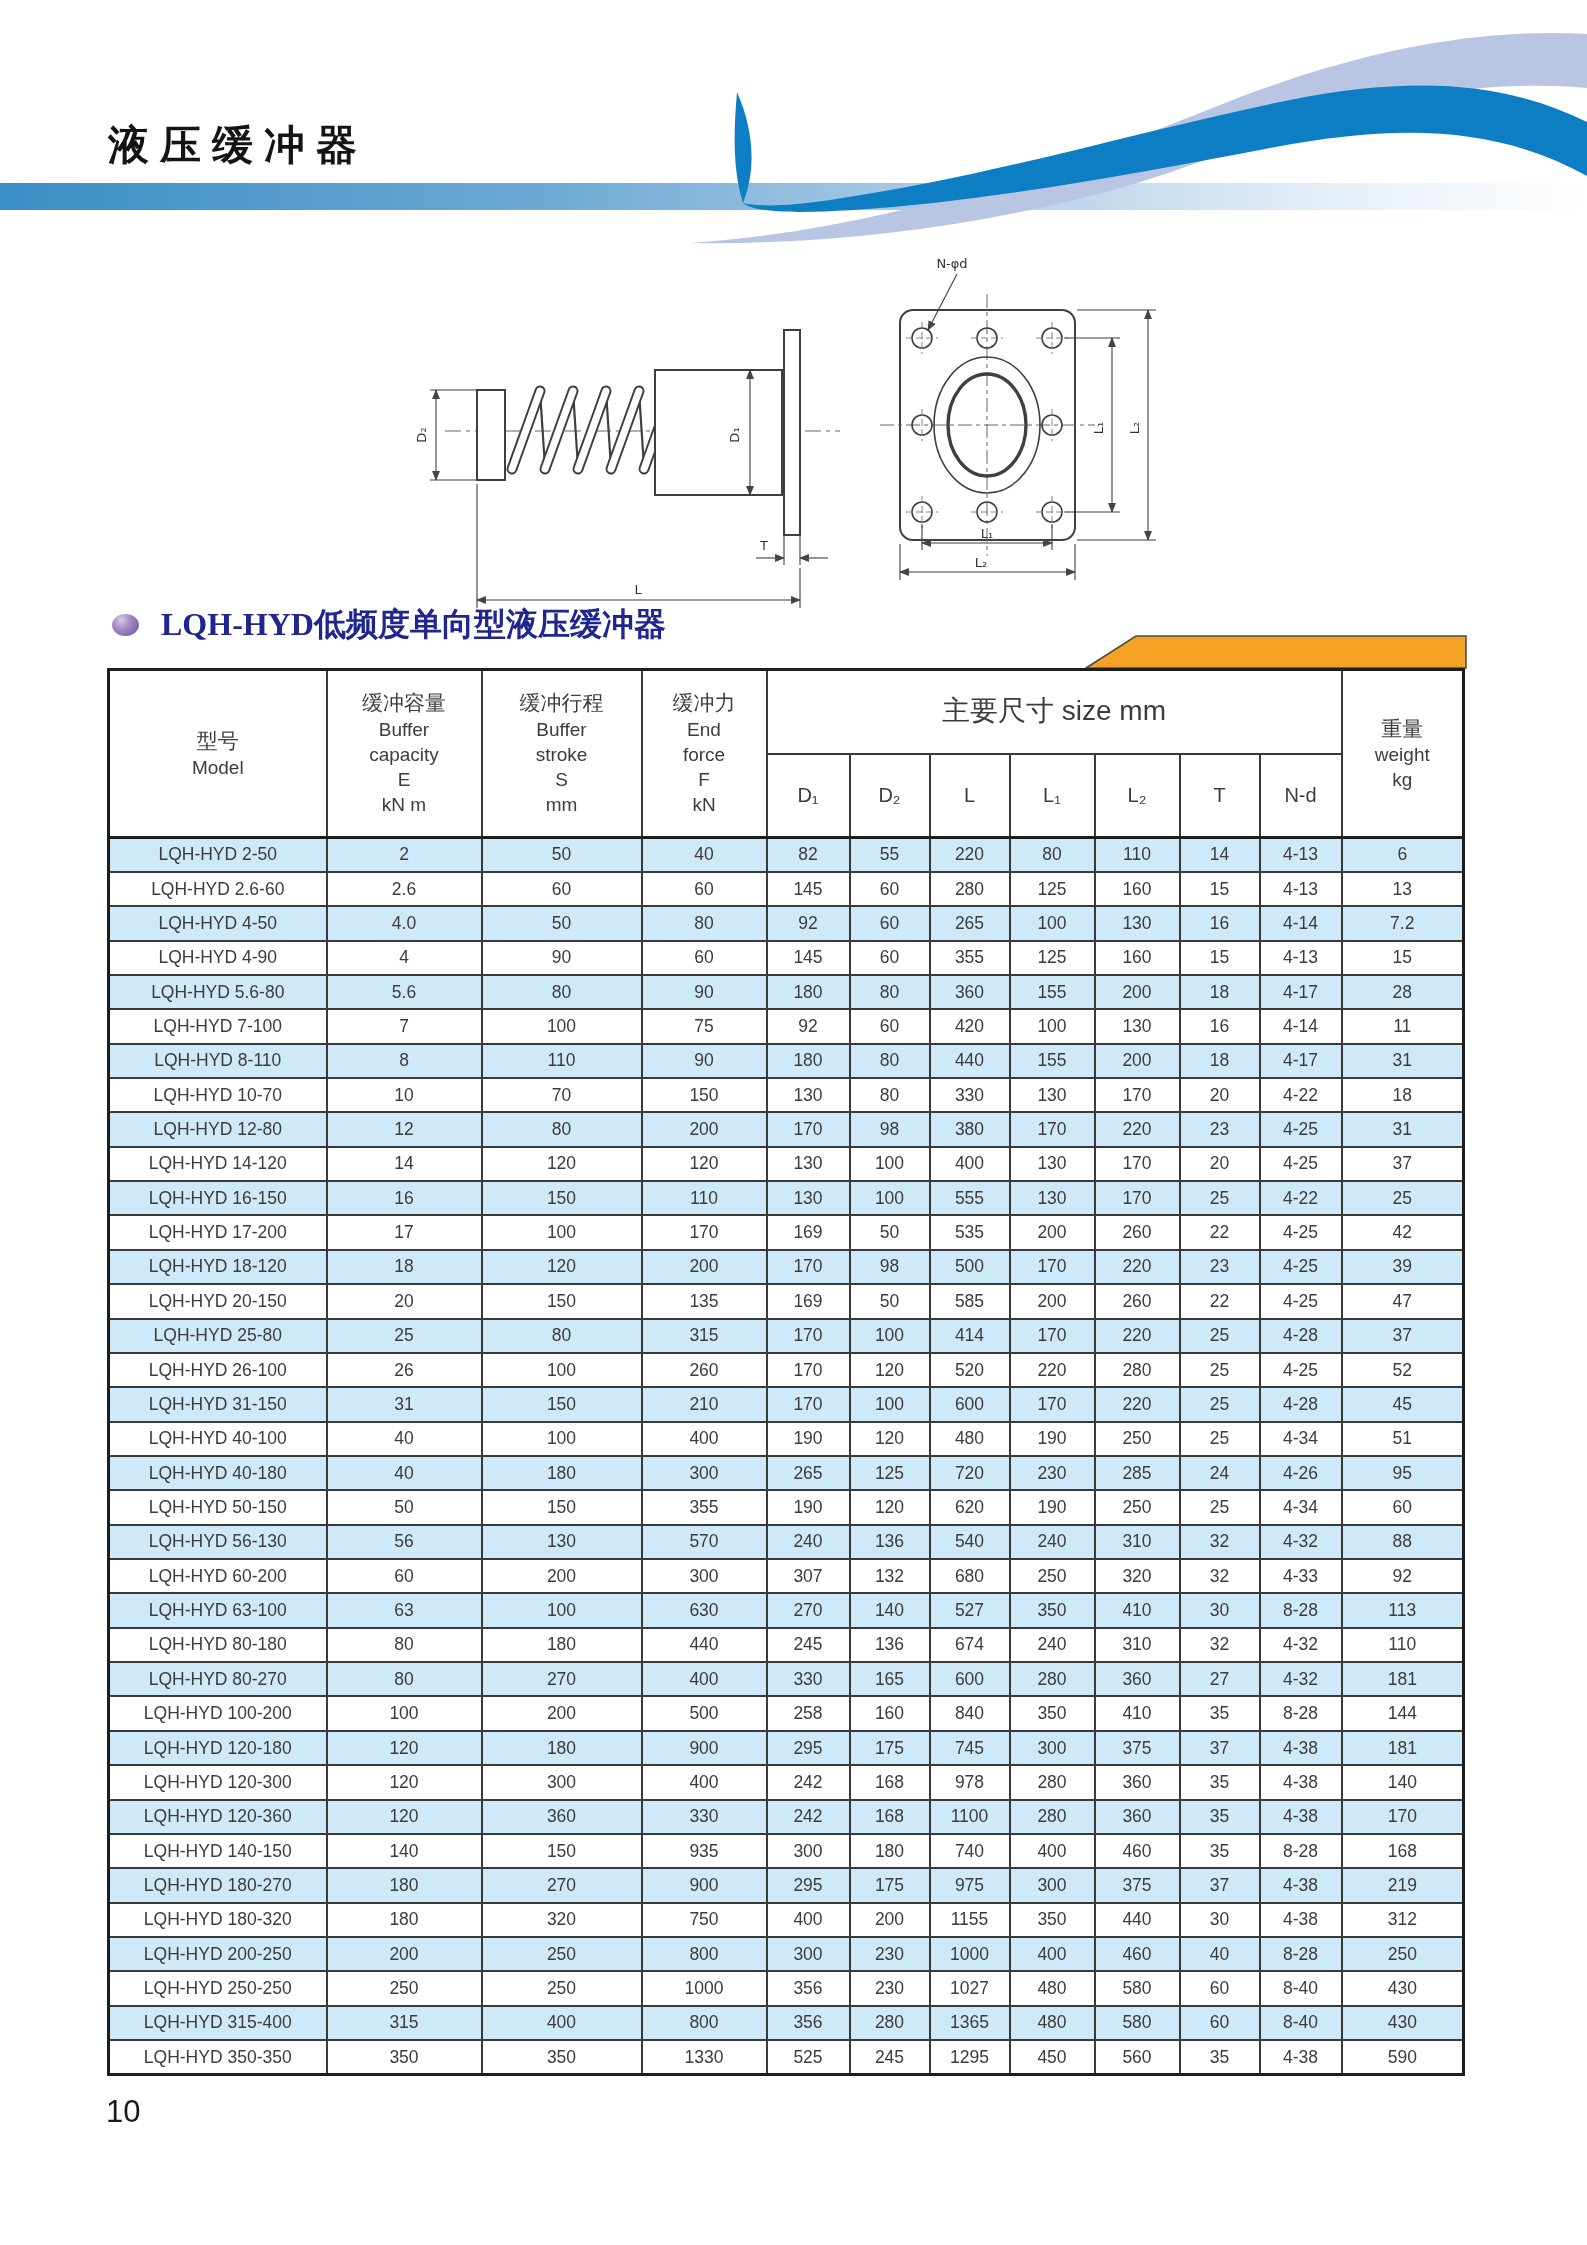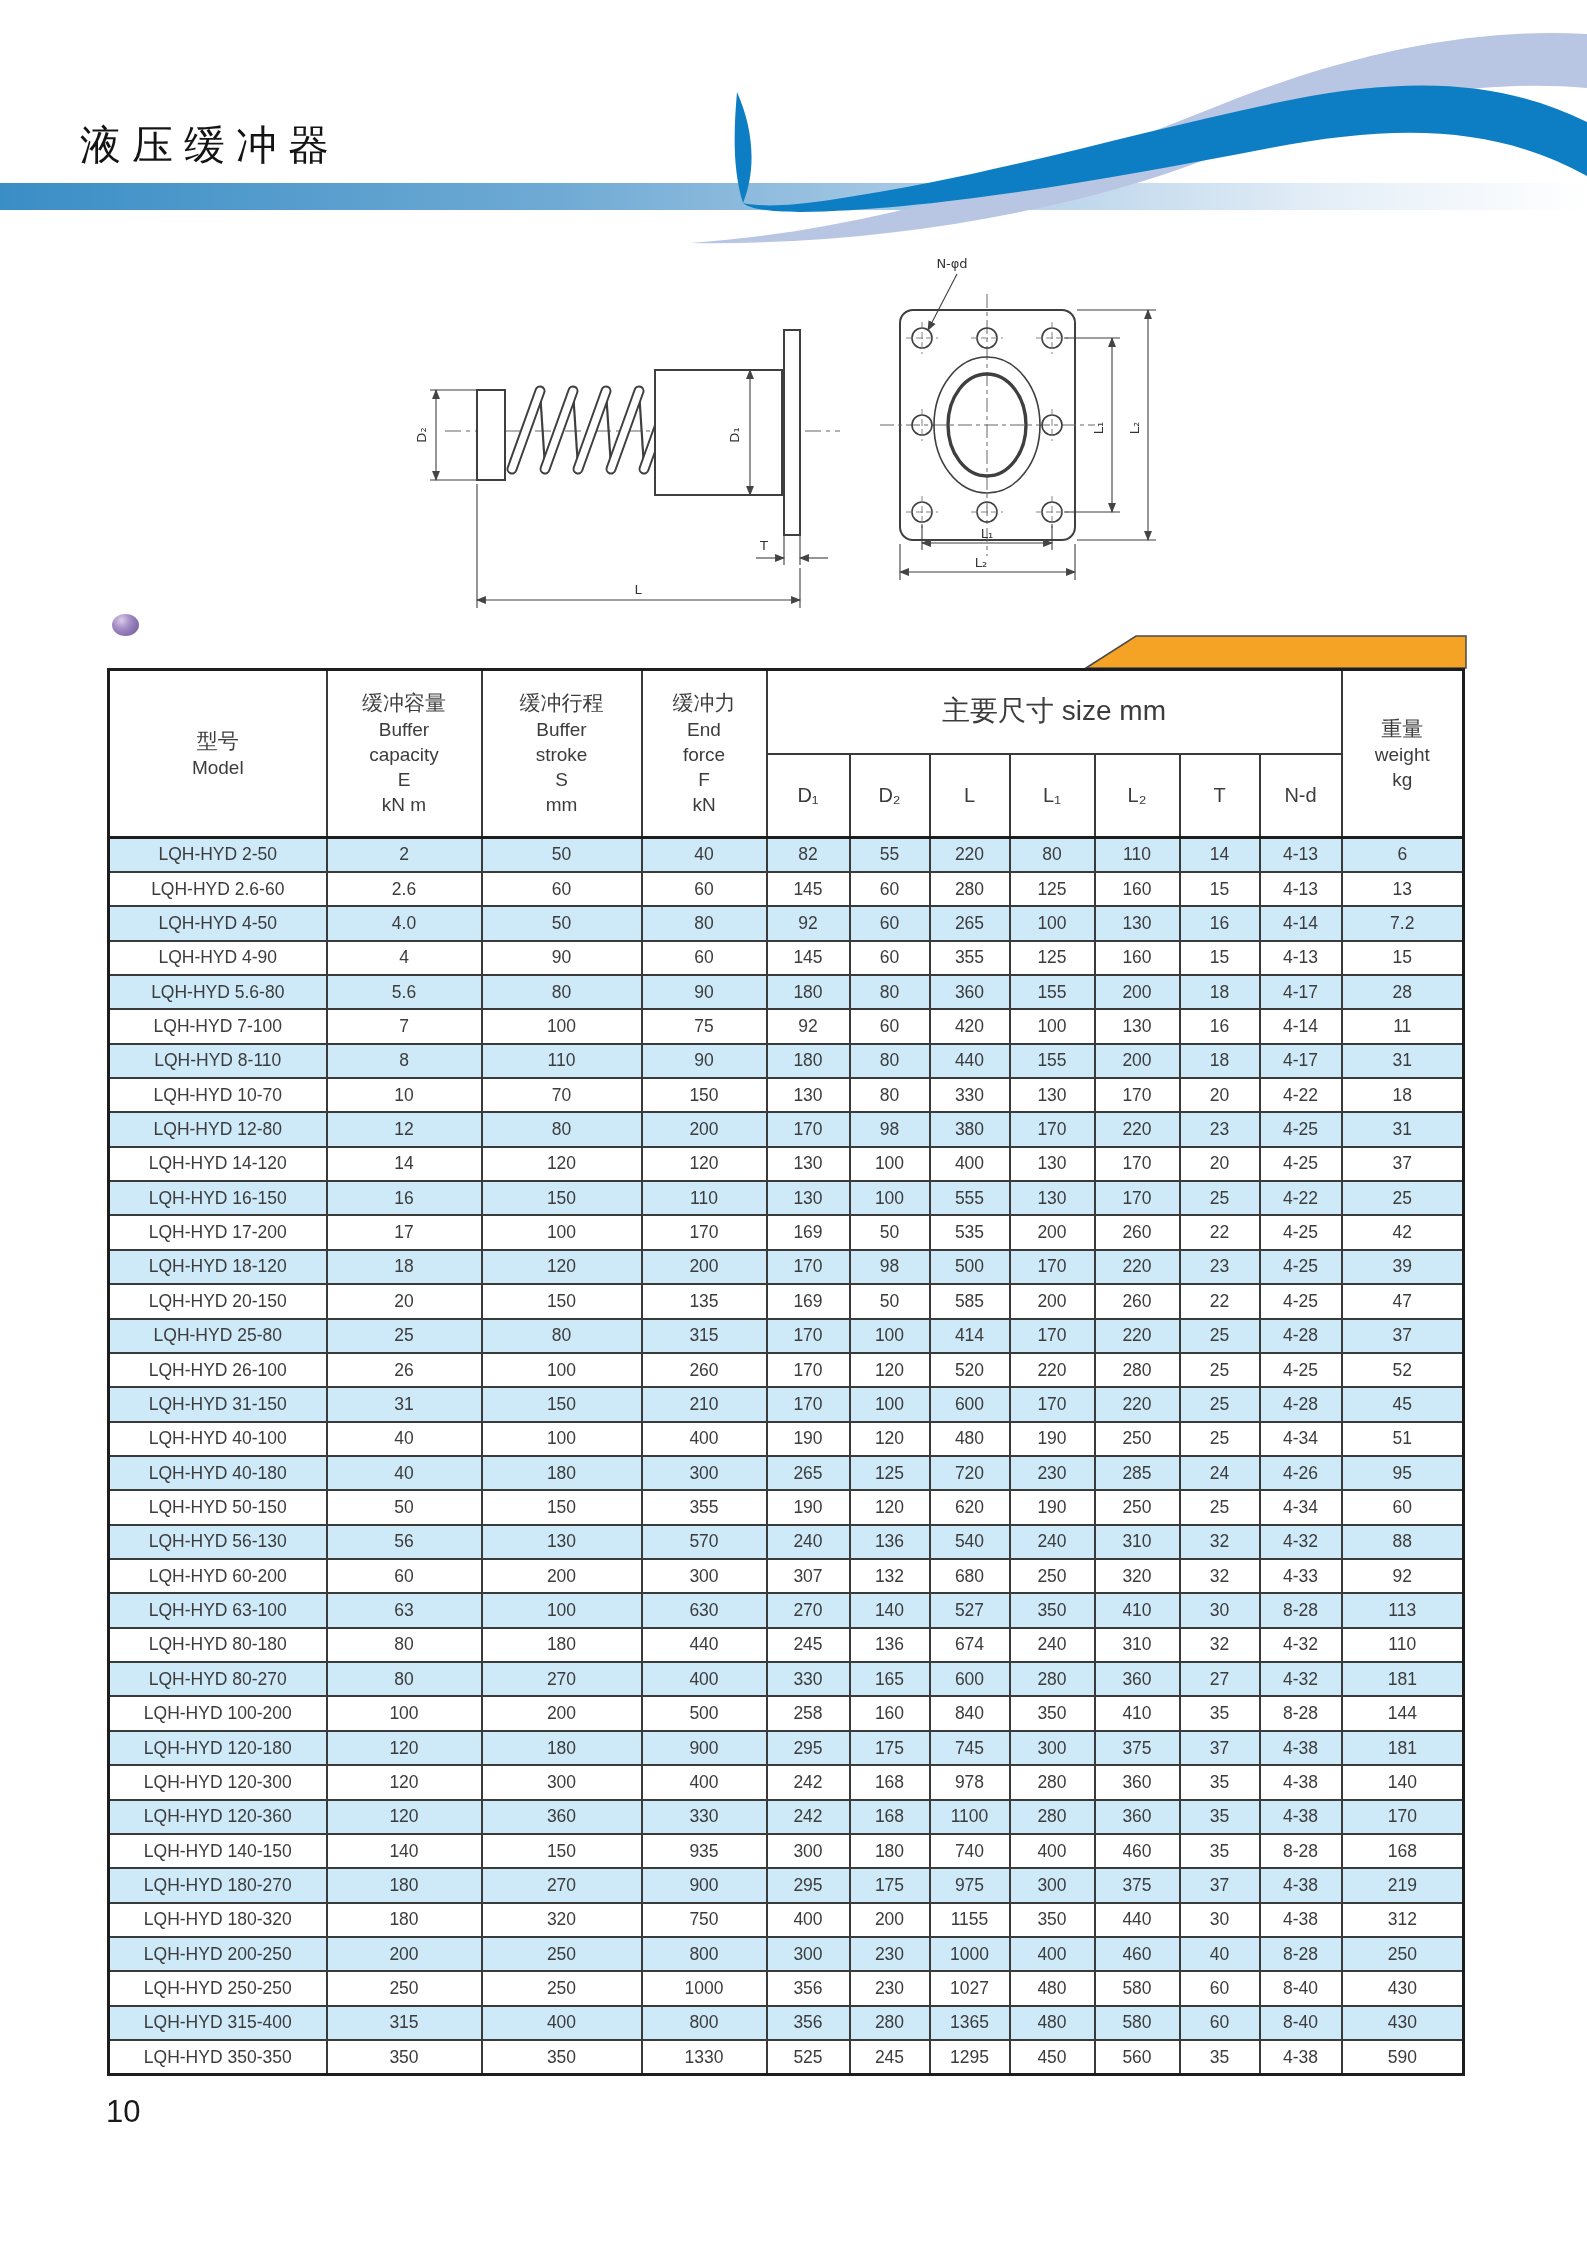--- a/index.html
+++ b/index.html
@@ -3,23 +3,23 @@
 <meta charset="utf-8">
 <style>
   html,body{margin:0;padding:0;}
   body{
     width:1587px;height:2245px;position:relative;background:#ffffff;
     font-family:"Liberation Sans","DejaVu Sans",sans-serif;overflow:hidden;
   }
   
   .hdr-svg{position:absolute;left:0;top:0;}
   .page-title{
-    position:absolute;left:80px;top:118px;
+    position:absolute;left:108px;top:118px;
     font-family:"DejaVu Serif","Liberation Serif",serif;
-    font-weight:normal;font-size:41px;letter-spacing:11px;color:#141414;
+    font-weight:bold;font-size:41px;letter-spacing:11px;color:#141414;
   }
   
   .drawing-svg{position:absolute;left:250px;top:250px;}
   
   .section-line{position:absolute;left:112px;top:604px;height:42px;display:flex;align-items:center;}
   .bullet{
     width:27px;height:22px;border-radius:50%;
     background:radial-gradient(circle at 35% 28%, #d9cdea 0%, #a890c7 35%, #8d76b5 60%, #6b5695 100%);
     margin-right:22px;flex:0 0 auto;
   }
@@ -204,20 +204,21 @@
     <text x="702" y="18" text-anchor="middle">N-φd</text>
     <text x="853" y="178" text-anchor="middle" transform="rotate(-90 853 178)">L₁</text>
     <text x="889" y="178" text-anchor="middle" transform="rotate(-90 889 178)">L₂</text>
     <text x="737" y="288" text-anchor="middle">L₁</text>
     <text x="731" y="317" text-anchor="middle">L₂</text>
   </g>
 </svg>
 
 <div class="section-line">
   <div class="bullet"></div>
+  <span class="sec-zh">LQH-HYD低频度单向型液压缓冲器</span>
 </div>
 
 <svg class="accent-svg" width="392" height="36" viewBox="0 0 392 36">
   <polygon points="8,34 58,2 388,2 388,34" fill="#F5A325" stroke="#4a4a4a" stroke-width="1.5"></polygon>
 </svg>
 
 <table class="spec-table">
   <colgroup>
     <col style="width:218px">
       <col style="width:155px">

